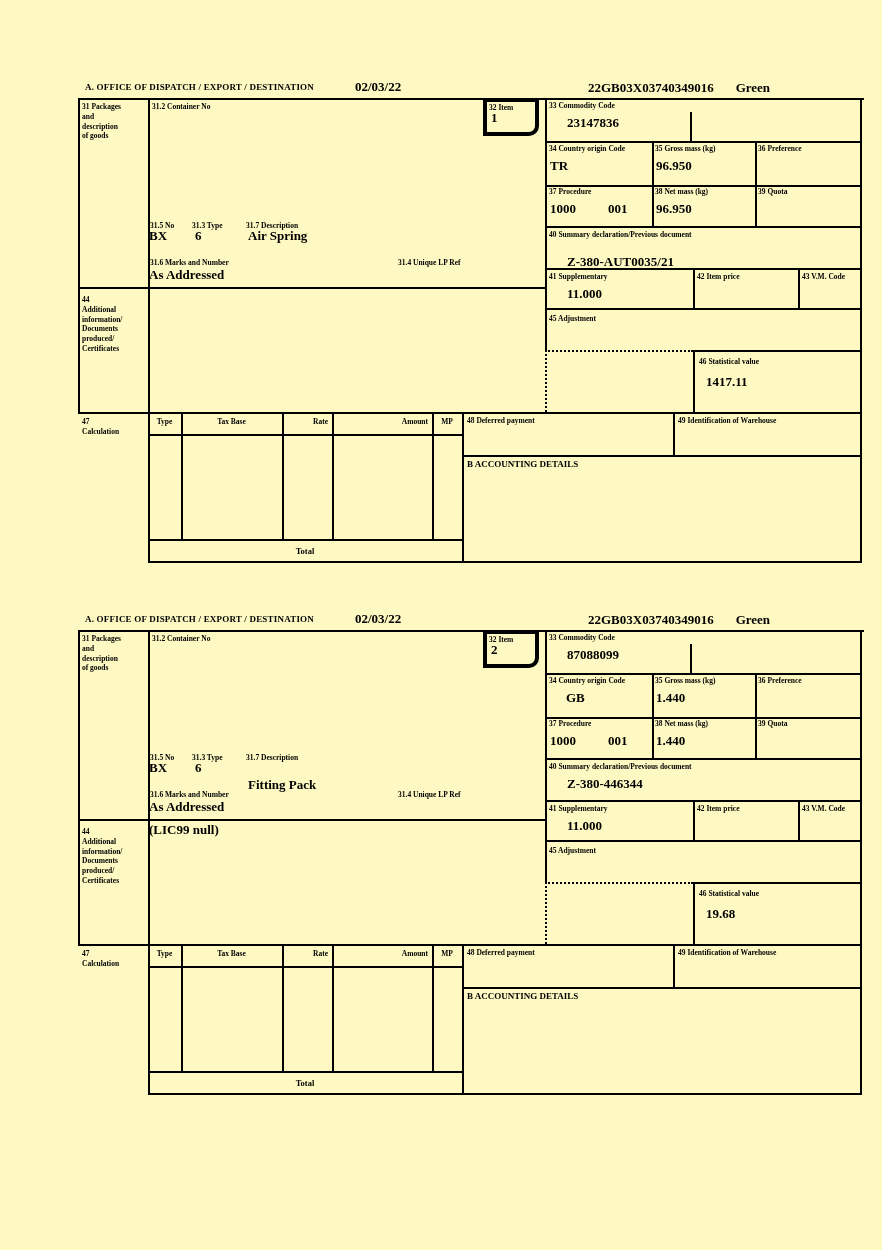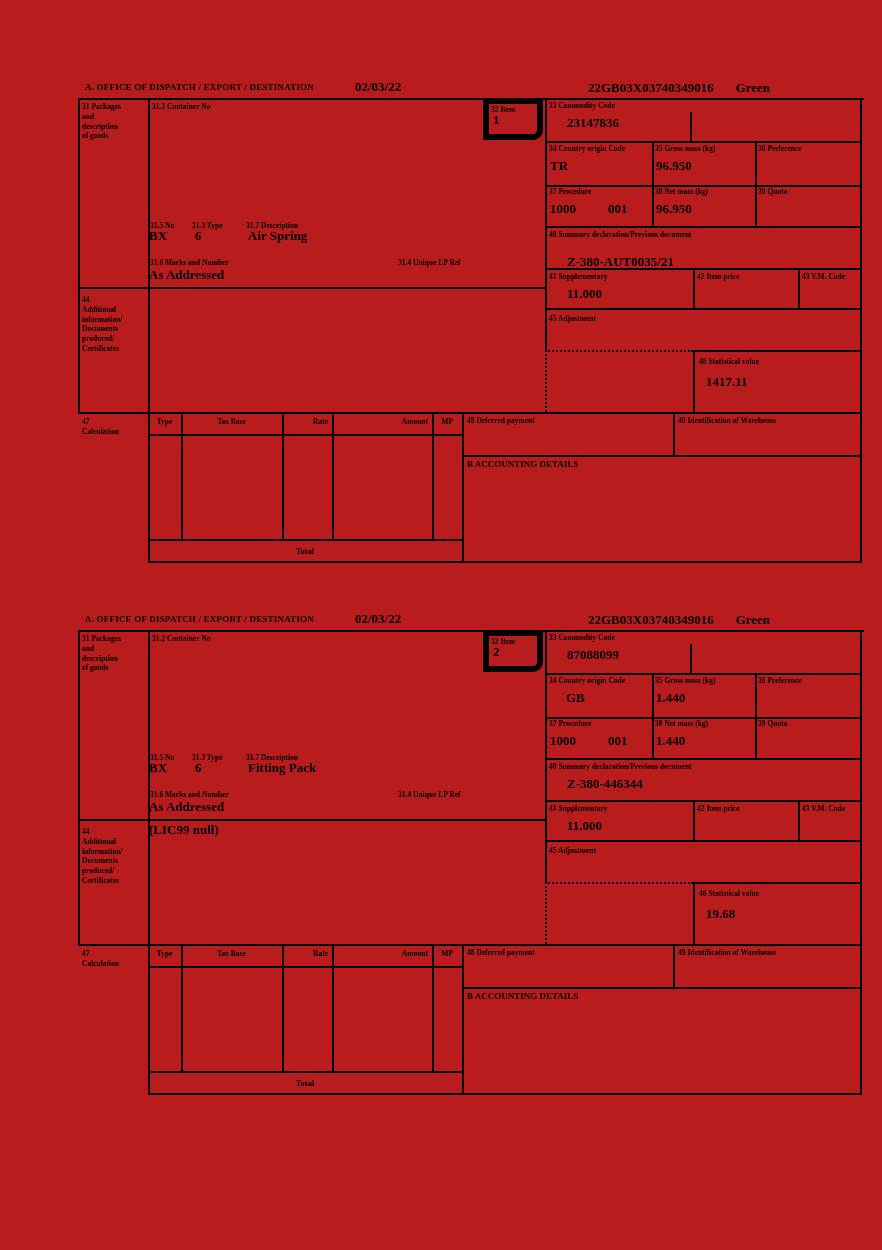--- a/index.html
+++ b/index.html
@@ -1,31 +1,31 @@
 <!DOCTYPE html>
 <html><head>
 <meta charset="utf-8">
 <style>
   html,body{margin:0;padding:0;background:#fff}
-  #page{position:relative;width:882px;height:1250px;background:#b91c1c;
+  #page{position:relative;width:882px;height:1250px;background:#fef9c3;
         font-family:"Liberation Serif",serif;color:#000;overflow:hidden}
   .form{position:absolute;left:78px;width:786px;height:482px}
   .form-1{top:80px}
   .form-2{top:612px}
   .hl,.vl{position:absolute;background:#000}
   .hl{height:2px}
   .vl{width:2px}
   .hdot{position:absolute;height:0;border-top:2px dotted #000}
   .vdot{position:absolute;width:0;border-left:2px dotted #000}
   .lbl{position:absolute;font-size:7.5px;font-weight:bold;line-height:1.3;white-space:nowrap}
   .pre{white-space:pre-line}
   .val{position:absolute;font-size:13px;font-weight:bold;line-height:1.1;white-space:pre}
   .hdr{position:absolute;font-size:9px;font-weight:bold;letter-spacing:.2px;white-space:nowrap}
   .itembox{position:absolute;left:405px;top:18px;width:48px;height:30px;
-           border:6px solid #000000;border-bottom-right-radius:10px}
+           border:4px solid #000000;border-bottom-right-radius:10px}
   .acct{font-size:9px}
   .total{font-size:8.5px}
 </style>
 </head>
 <body>
 
 <div id="page">
   <div class="form form-1">
 
     <div class="hdr" style="left:7px;top:2px">A.  OFFICE OF DISPATCH / EXPORT / DESTINATION</div>
@@ -187,21 +187,21 @@
     <div class="lbl pre" style="left:4px;top:337px;width:60px">47
 Calculation</div>
 
     <div class="lbl" style="left:74px;top:22px">31.2 Container No</div>
     <div class="val" style="left:76px;top:36px"></div>
     <div class="lbl" style="left:72px;top:141px">31.5 No</div>
     <div class="lbl" style="left:114px;top:141px">31.3 Type</div>
     <div class="lbl" style="left:168px;top:141px">31.7 Description</div>
     <div class="val" style="left:71px;top:149px">BX</div>
     <div class="val" style="left:117px;top:149px">6</div>
-    <div class="val" style="left:170px;top:149px">Fitting Pack</div>
+    <div class="val" style="left:170px;top:166px">Fitting Pack</div>
     <div class="lbl" style="left:72px;top:178px">31.6 Marks and Number</div>
     <div class="lbl" style="left:320px;top:178px">31.4 Unique LP Ref</div>
     <div class="val" style="left:71px;top:188px">As Addressed</div>
     <div class="val" style="left:380px;top:188px"></div>
     <div class="val" style="left:71px;top:211px">(LIC99 null)</div>
 
     <div class="itembox">
       <div class="lbl" style="left:2px;top:1px">32 Item</div>
       <div class="val" style="left:4px;top:9px">2</div>
     </div>

